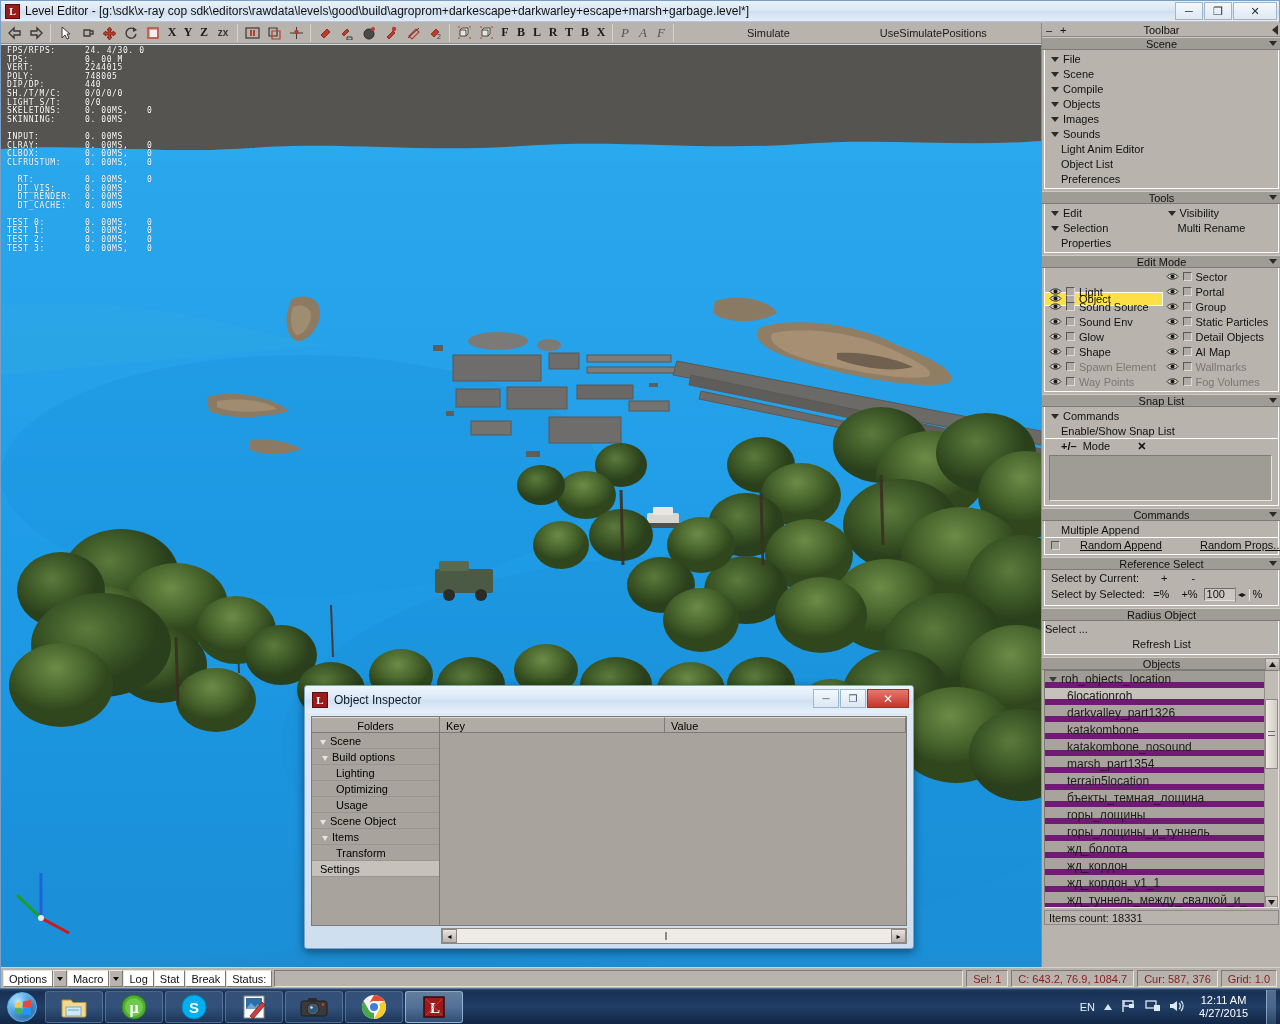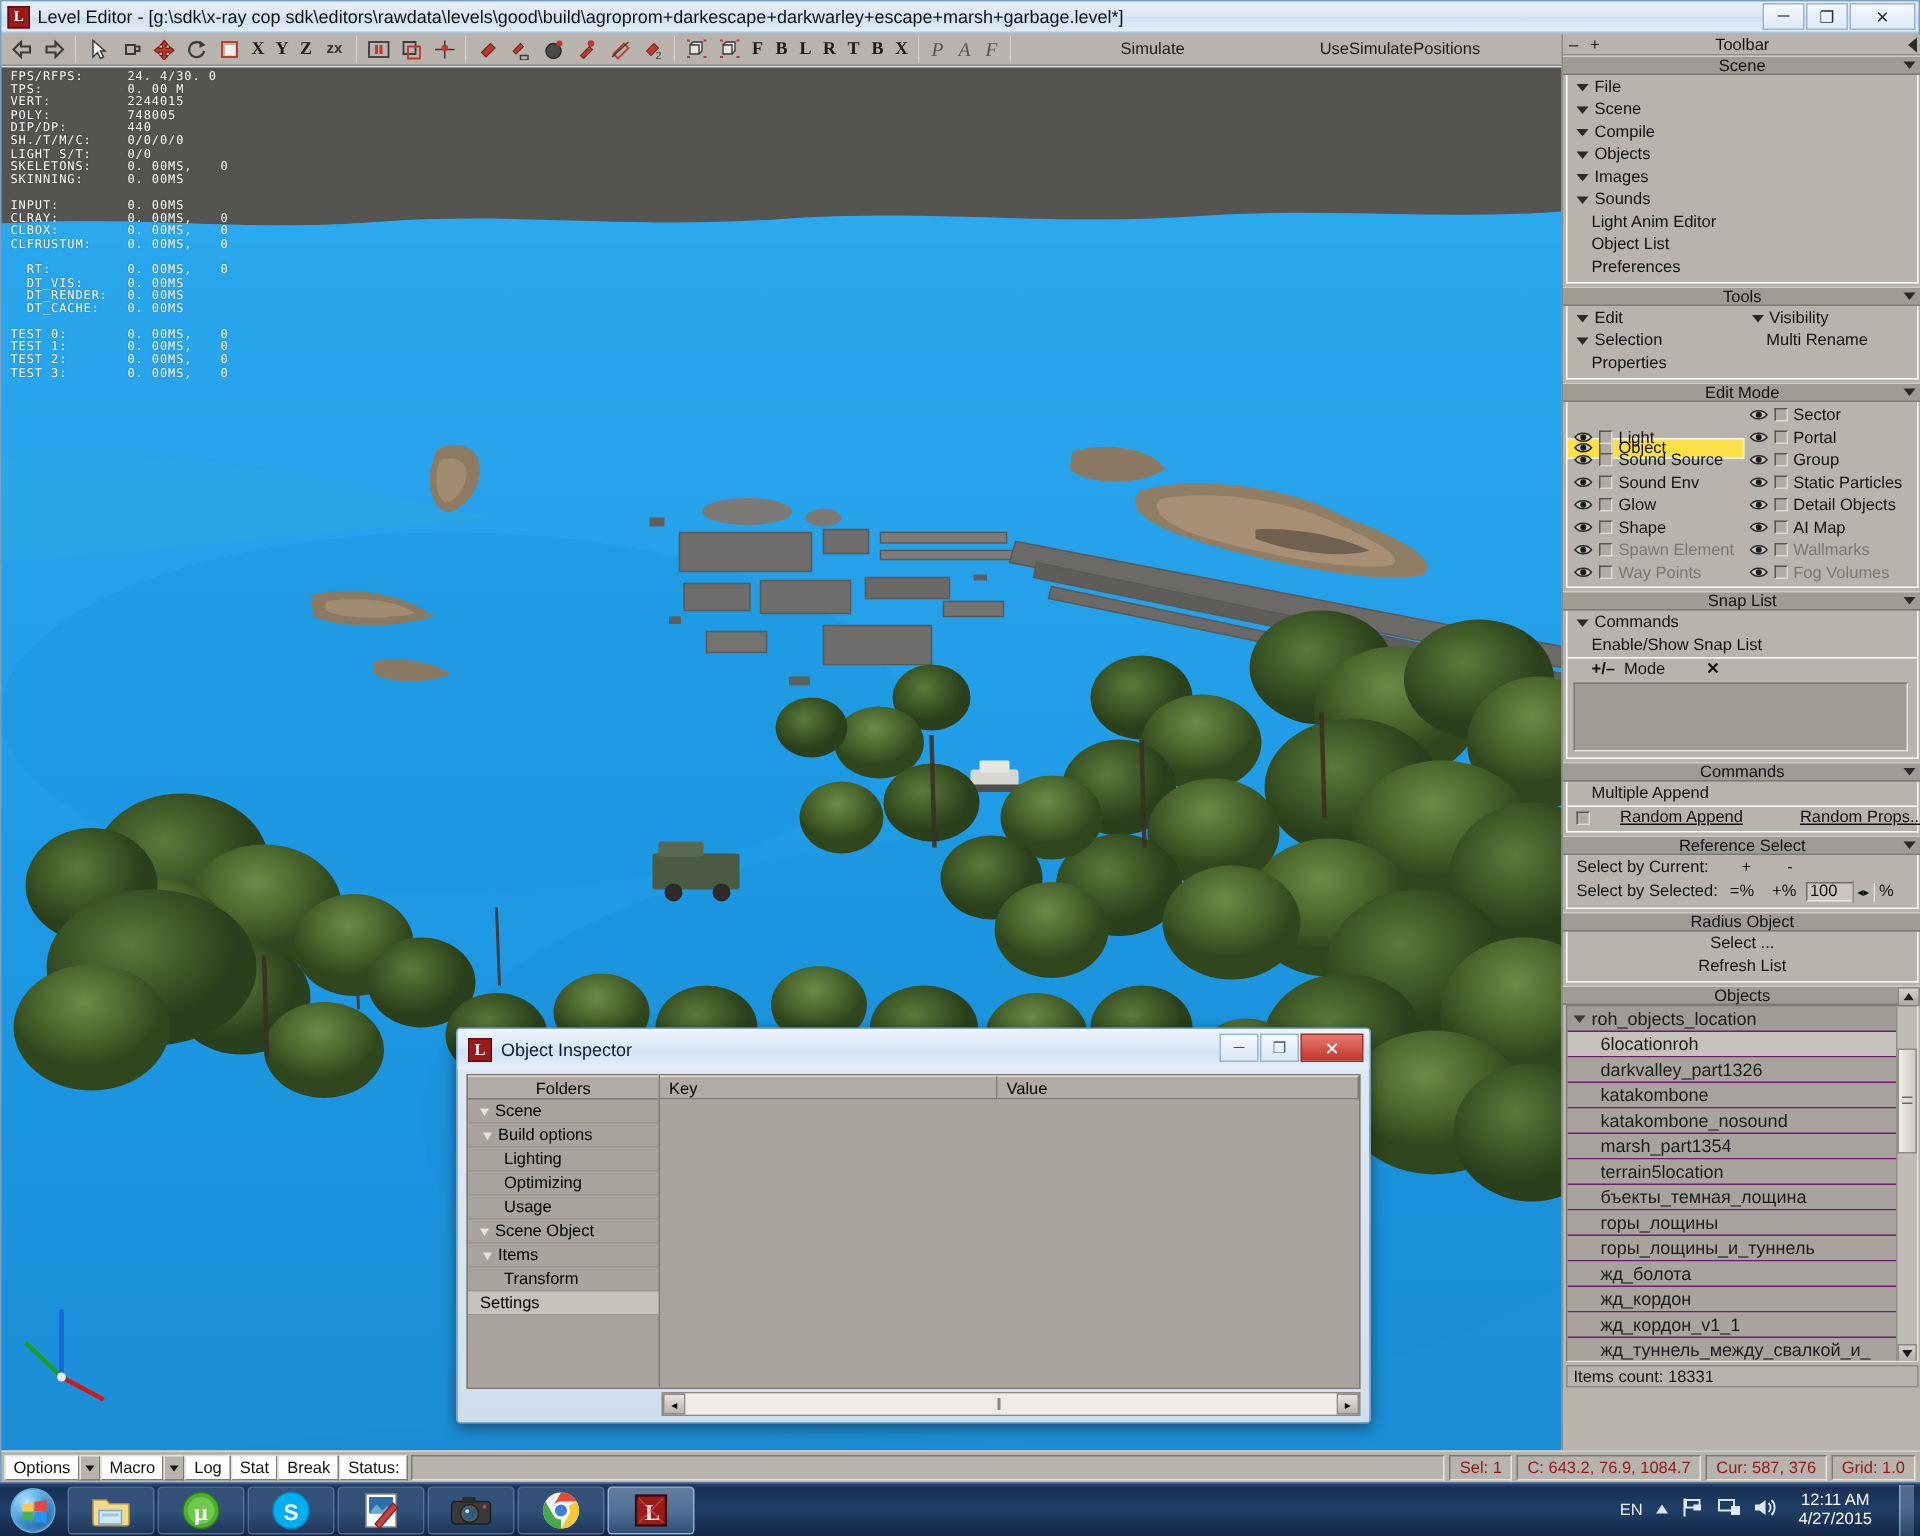--- a/index.html
+++ b/index.html
@@ -187,21 +187,21 @@
     border:1px solid #8d8a85; display:flex;align-items:center;justify-content:center;
   }
   #objlist {
     margin: 0 2px; background: #a8a49d; height: 238px; position: relative;
     border-left:1px solid #7d7a75;border-top:1px solid #7d7a75;
     border-right:1px solid #e8e4dd;border-bottom:1px solid #e8e4dd;
     overflow: hidden;
   }
   .obj-row {
     height: 17px; line-height: 17px; font-size: 12px; color: #1b1b1b;
-    border-bottom: 1px solid #701a75; padding-left: 22px; white-space: nowrap;
+    border-bottom: 6px solid #701a75; padding-left: 22px; white-space: nowrap;
     background: #a8a49d;
   }
   .obj-row.group { padding-left: 16px; background:#9f9b95; }
   .obj-row.group .gtri {
     position:absolute; left:4px; width:0;height:0;
     border-left:4px solid transparent;border-right:4px solid transparent;border-top:5px solid #3a3a3a;
   }
   .obj-row.sel { background: #c6c2bb; }
   #objscroll {
     position:absolute; right:0; top:0; width:14px; height:238px; background:#c0bcb5;
@@ -909,21 +909,21 @@
           <span class="btns">◂▸</span>
         </span>
         <span style="margin-left:3px;">%</span>
       </div>
     </div>
 
     <div class="rp-head">
       <span>Radius Object</span>
     </div>
     <div class="rp-body" style="text-align:center;">
-      <div class="rp-item" style="padding-left:0;text-align:center;"><span>Select ...</span></div>
+      <div class="rp-item" style="padding-left:0;text-align:left;"><span>Select ...</span></div>
       <div class="rp-item" style="padding-left:0;text-align:center;"><span>Refresh List</span></div>
     </div>
 
     <div id="objects-head">
       <span>Objects</span>
       <span class="upbtn">
         <svg width="7" height="5" viewBox="0 0 7 5">
             <path d="M3.5 0 L7 5 L0 5 Z" fill="#1a1a1a"></path>
           </svg>
       </span>

